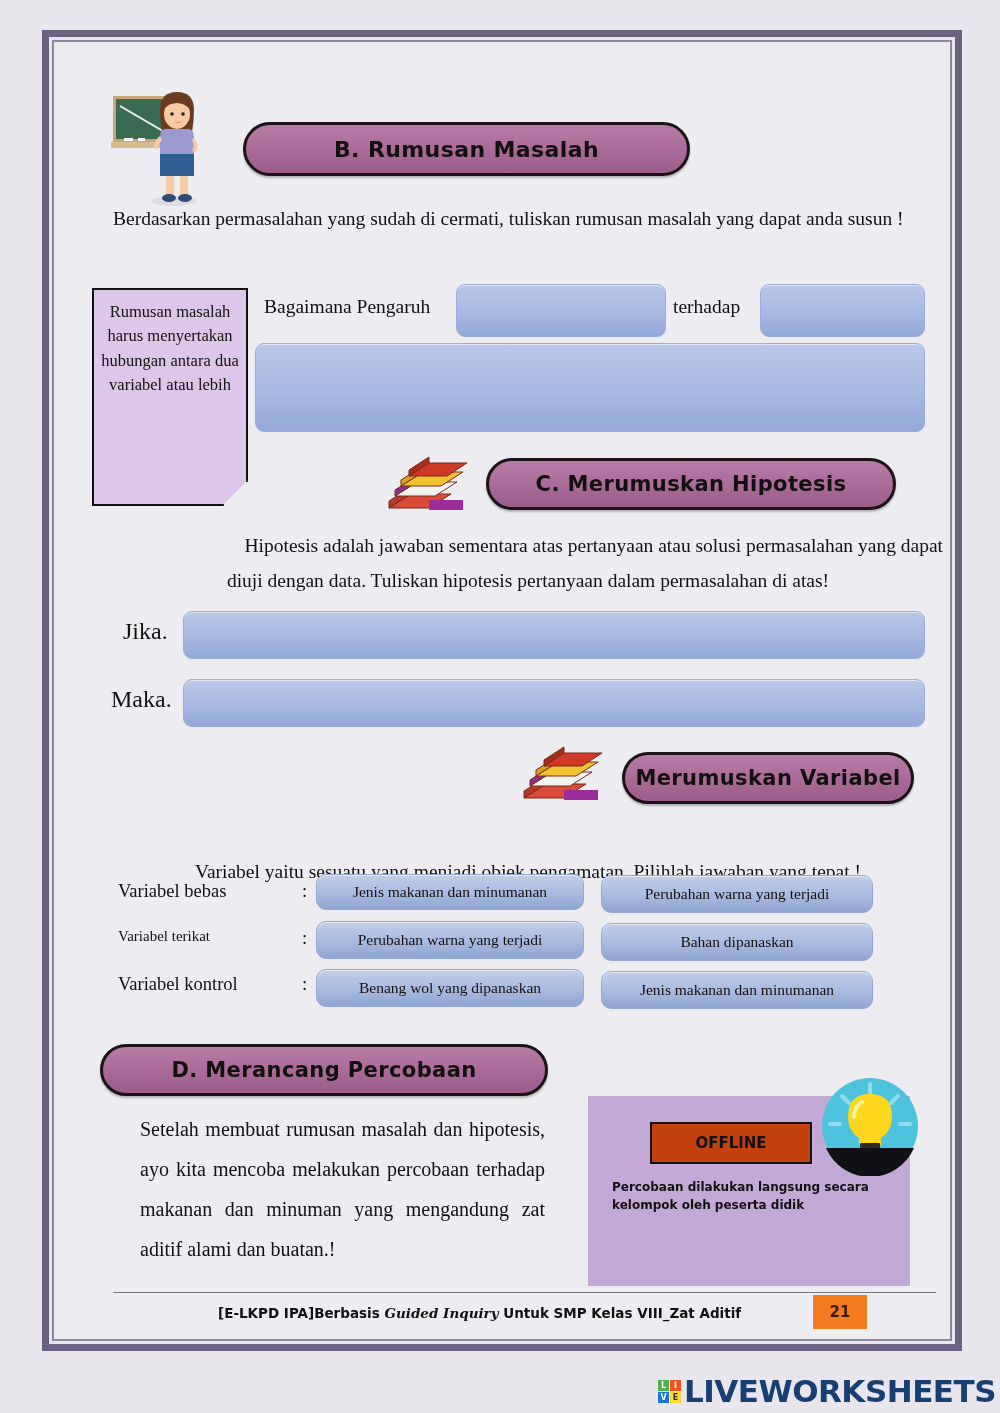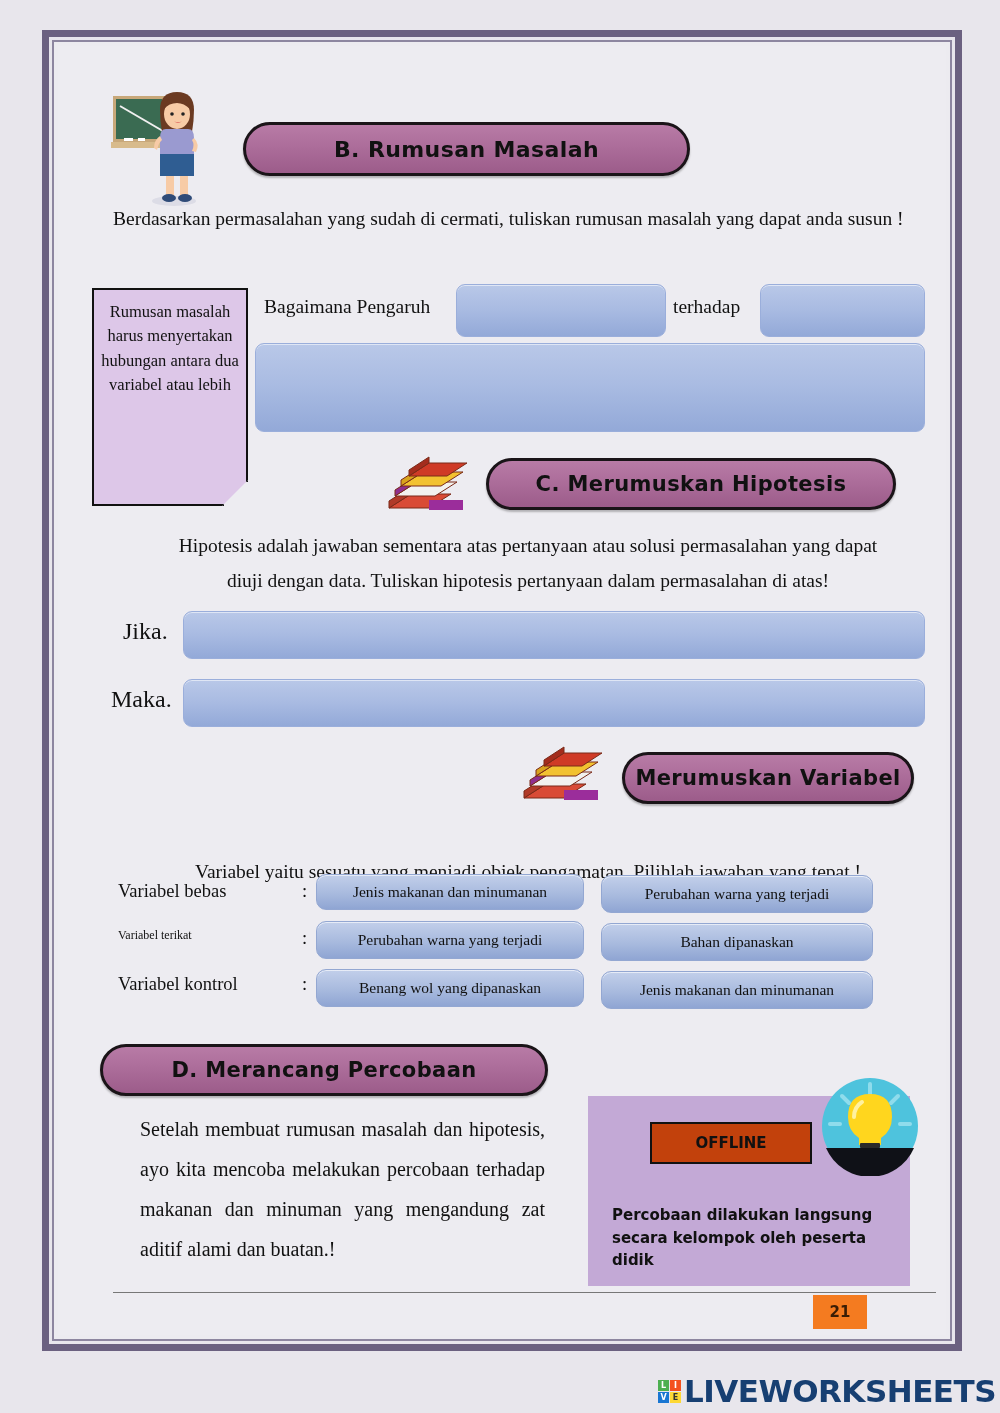--- a/index.html
+++ b/index.html
@@ -108,22 +108,22 @@
     background:#c3a9d6;
   }
   .offline-tag{
     position:absolute; left:62px; top:26px; width:162px; height:42px;
     background:#c2410c; border:2px solid #111;
     display:flex; align-items:center; justify-content:center;
     font-family:"DejaVu Sans",sans-serif; font-weight:bold; font-size:15px; color:#111;
   }
   .offline-desc{
     position:absolute; left:24px; top:82px; width:280px;
-    font-family:"DejaVu Sans",sans-serif; font-weight:bold; font-size:15px;
-    line-height:1.5; color:#111;margin-top:26px;
+    font-family:"DejaVu Sans",sans-serif; font-weight:bold; font-size:12px;
+    line-height:1.5; color:#111;
   }
 </style>
 </head>
 <body>
 
 <div class="frame-outer"></div>
 <div class="frame-inner"></div>
 
 <div class="page">
 
@@ -187,21 +187,21 @@
         <path d="M26 20 v-6 l20-13 v6z" fill="#a42d1d"></path>
       </g>
       <path d="M46 44 h34 v10 h-34z" fill="#9b2d9b"></path>
     </svg>
   </div>
 
   <div class="pill" style="position:absolute;left:428px;top:412px;width:410px;height:52px;font-size:21px;">
     <span>C. Merumuskan Hipotesis</span>
   </div>
 
-  <div class="body-text" style="position:absolute;left:55px;top:483px;width:830px;text-align:center;">Hipotesis adalah  jawaban sementara atas pertanyaan atau solusi permasalahan yang dapat</div>
+  <div class="body-text" style="position:absolute;left:55px;top:483px;width:830px;text-align:right;">Hipotesis adalah  jawaban sementara atas pertanyaan atau solusi permasalahan yang dapat</div>
   <div class="body-text" style="position:absolute;left:55px;top:518px;width:830px;text-align:center;">diuji dengan data. Tuliskan hipotesis pertanyaan dalam permasalahan di atas!</div>
 
   <div style="position:absolute;left:65px;top:572px;font-size:24px;color:#111;">Jika.</div>
   <div class="field" style="position:absolute;left:125px;top:565px;width:742px;height:48px;"></div>
 
   <div style="position:absolute;left:53px;top:640px;font-size:24px;color:#111;">Maka.</div>
   <div class="field" style="position:absolute;left:125px;top:633px;width:742px;height:48px;"></div>
 
   <div style="position:absolute;left:460px;top:700px;width:100px;height:62px;">
     <svg viewBox="0 0 100 62" width="100" height="62">
@@ -223,21 +223,21 @@
     <span>Merumuskan Variabel</span>
   </div>
 
   <div class="body-text" style="position:absolute;left:55px;top:809px;width:830px;text-align:center;">Variabel yaitu sesuatu  yang  menjadi objek pengamatan. Pilihlah jawaban yang tepat !</div>
 
   <div style="position:absolute;left:60px;top:835px;font-size:18.5px;color:#111;">Variabel bebas</div>
   <div style="position:absolute;left:244px;top:835px;font-size:18.5px;color:#111;">:</div>
   <div class="optbox" style="position:absolute;left:258px;top:828px;width:268px;height:36px;">Jenis makanan dan minumanan</div>
   <div class="optbox" style="position:absolute;left:543px;top:829px;width:272px;height:38px;">Perubahan warna yang terjadi</div>
 
-  <div style="position:absolute;left:60px;top:882px;font-size:12px;color:#111;">Variabel terikat</div>
+  <div style="position:absolute;left:60px;top:882px;font-size:15px;color:#111;">Variabel terikat</div>
   <div style="position:absolute;left:244px;top:882px;font-size:18.5px;color:#111;">:</div>
   <div class="optbox" style="position:absolute;left:258px;top:875px;width:268px;height:38px;">Perubahan warna yang terjadi</div>
   <div class="optbox" style="position:absolute;left:543px;top:877px;width:272px;height:38px;">Bahan dipanaskan</div>
 
   <div style="position:absolute;left:60px;top:928px;font-size:18.5px;color:#111;">Variabel kontrol</div>
   <div style="position:absolute;left:244px;top:928px;font-size:18.5px;color:#111;">:</div>
   <div class="optbox" style="position:absolute;left:258px;top:923px;width:268px;height:38px;">Benang wol yang dipanaskan</div>
   <div class="optbox" style="position:absolute;left:543px;top:925px;width:272px;height:38px;">Jenis makanan dan minumanan</div>
 
   <div class="pill" style="position:absolute;left:42px;top:998px;width:448px;height:52px;font-size:21px;">
@@ -265,20 +265,21 @@
       <path d="M50 18 q22 0 22 23 q0 14-11 21 v7 h-22 v-7 q-11-7-11-21 q0-23 22-23z" fill="#ffd61e"></path>
       <path d="M42 26 q-8 5-8 15" stroke="#fff1a0" stroke-width="4" fill="none" stroke-linecap="round"></path>
       <rect x="40" y="67" width="20" height="5" rx="1" fill="#2a2a2a"></rect>
       <rect x="40" y="74" width="20" height="5" rx="1" fill="#2a2a2a"></rect>
       <path d="M45 81 h10 v5 q0 3-5 3 q-5 0-5-3z" fill="#2a2a2a"></path>
       <path d="M6 72 a48 48 0 0 0 88 0 z" fill="#0f1117"></path>
     </svg>
   </div>
 
   <div class="footer-rule"></div>
+  <div class="footer-txt"><span>[E-LKPD IPA]Berbasis </span><i>Guided Inquiry</i><span> Untuk SMP Kelas VIII_Zat Aditif</span></div>
   <div class="pagenum">21</div>
 </div>
 
 <div class="lw">
   <div class="lw-sq">
     <div style="background:#4caf50">L</div>
     <div style="background:#f4511e">I</div>
     <div style="background:#1976d2">V</div>
     <div style="background:#fdd835;color:#333">E</div>
   </div>

